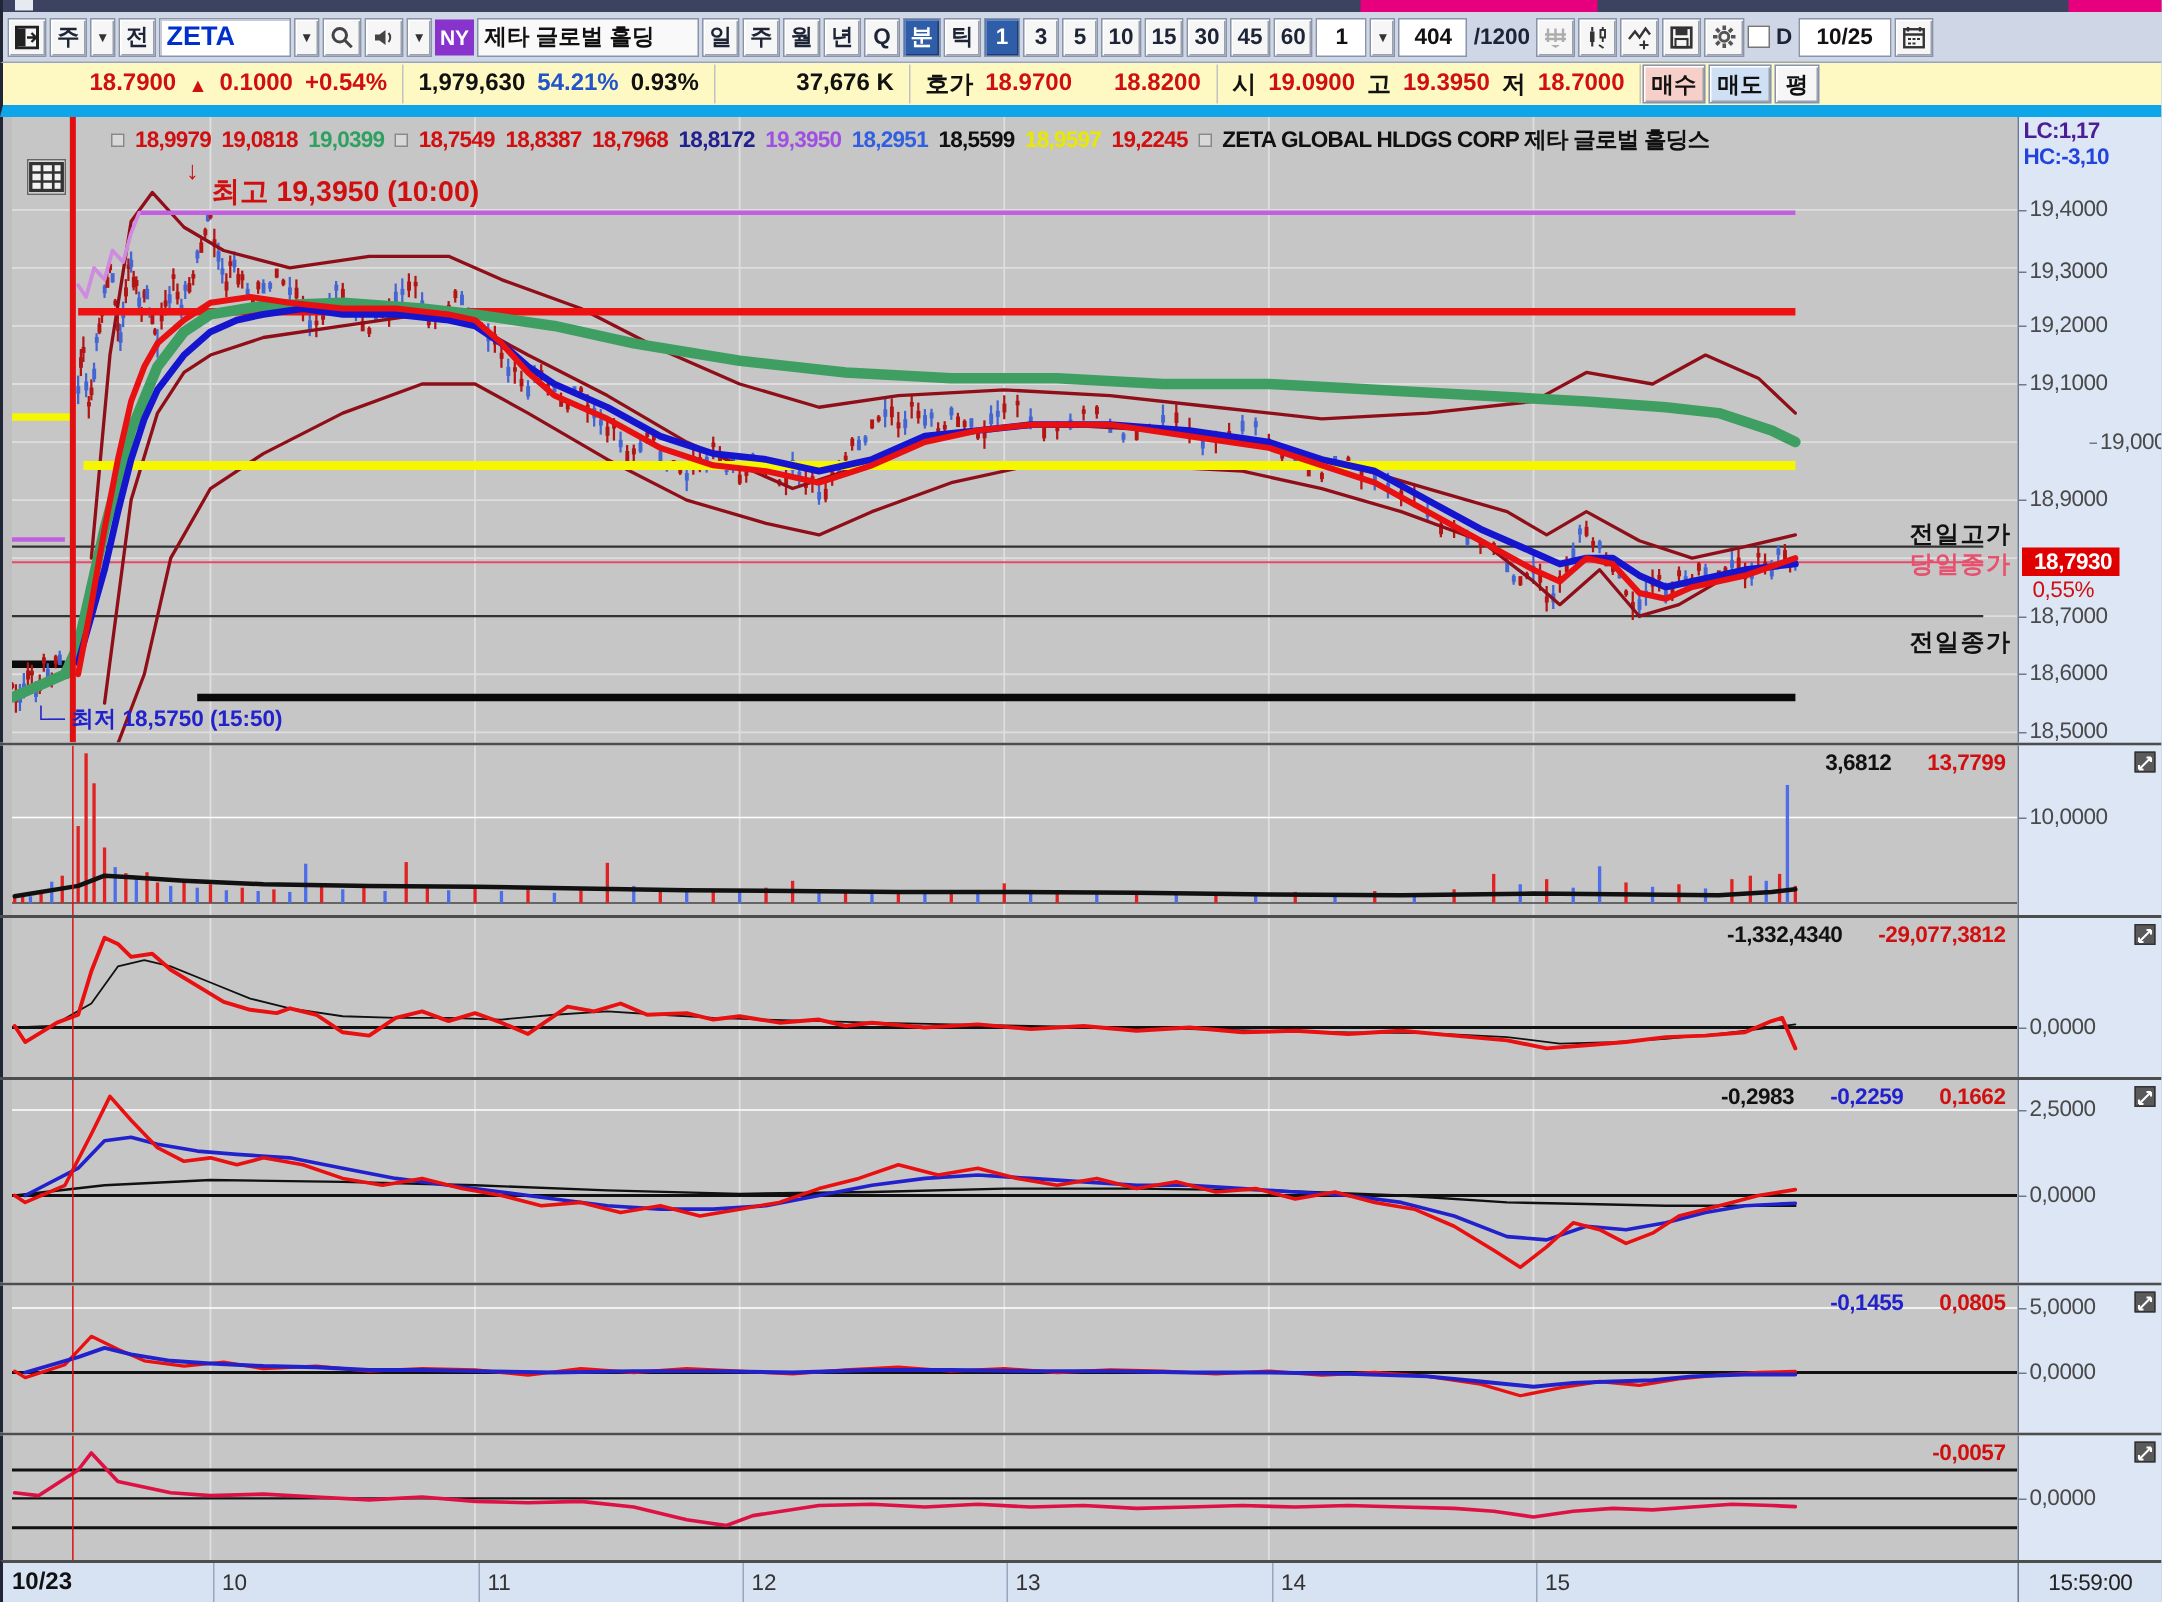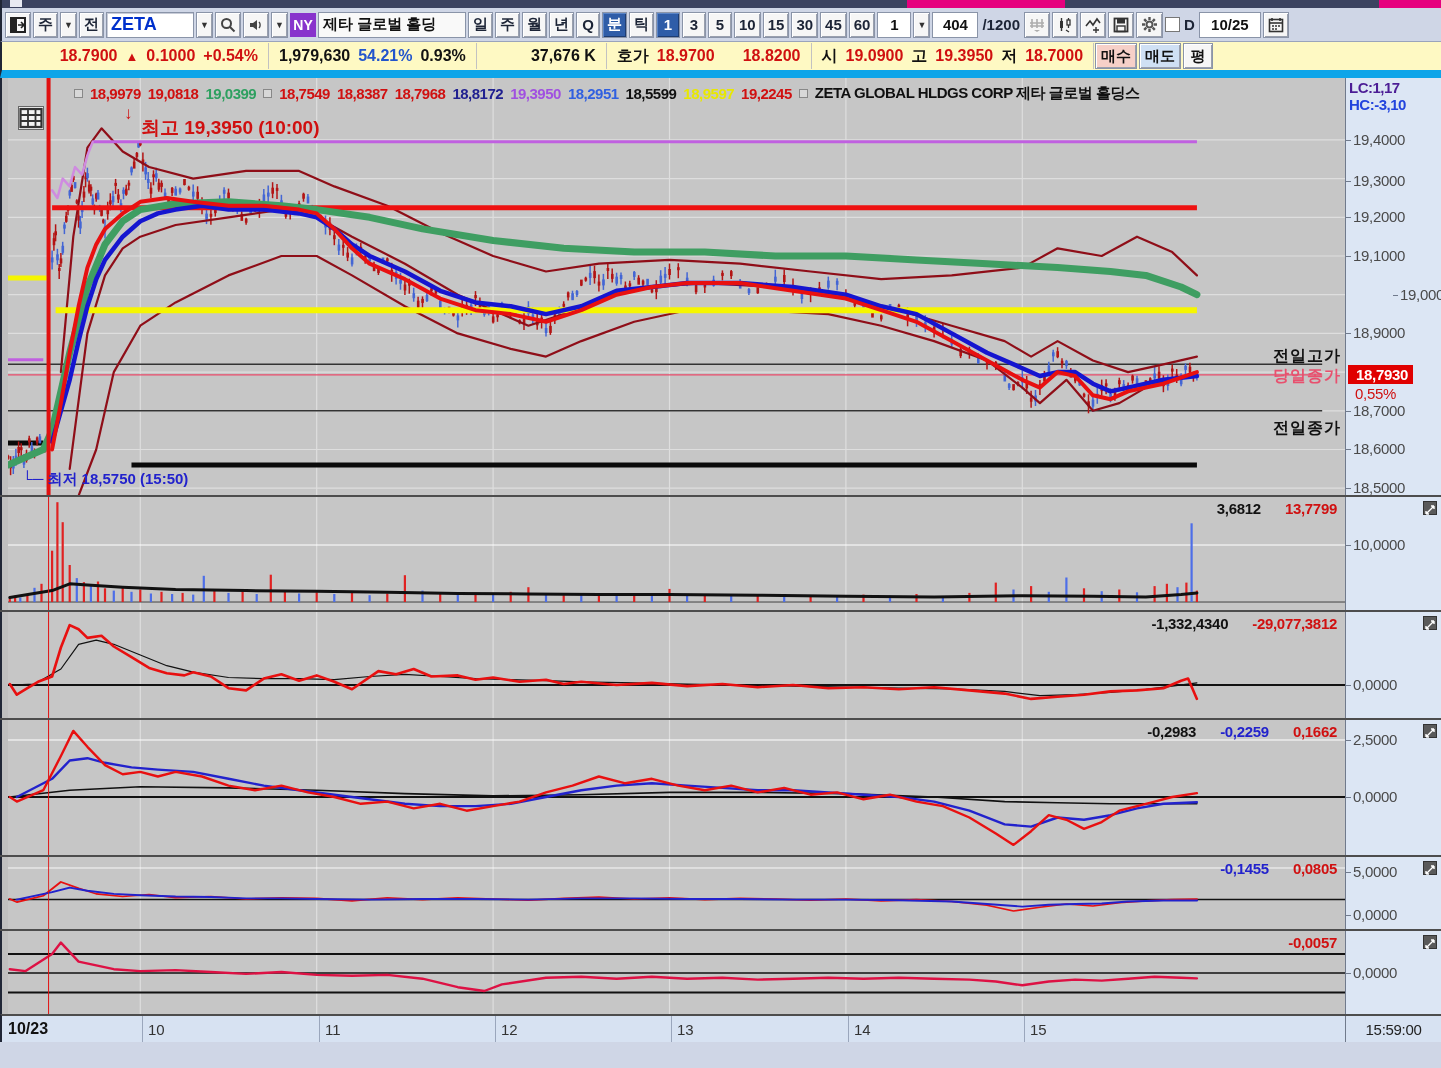--- a/index.html
+++ b/index.html
@@ -993,21 +993,21 @@
   <div class="gutter">
       <div class="tick" style="top: 10.9958px;">2,5000</div>
       <div class="tick" style="top: 67.9963px;">0,0000</div>
       <div class="expand"><svg width="12" height="12" viewBox="0 0 12 12">
           <path d="M2 10L10 2M2 10h3M2 10V7M10 2H7M10 2v3" stroke="#fff" stroke-width="1.4" fill="none"></path>
         </svg></div>
     </div>
 </div>
 <div class="sep"></div>
 
-<div class="crow" style="height:72px;">
+<div class="crow" style="height:98px;">
   <div class="lstrip"></div>
   <div class="plot">
       <svg preserveAspectRatio="none" viewBox="0 0 1337 98">
         <line x1="132.3" y1="0" x2="132.3" y2="98" stroke="#dedede" stroke-width="1.2"></line>
         <line x1="308.7" y1="0" x2="308.7" y2="98" stroke="#dedede" stroke-width="1.2"></line>
         <line x1="485.1" y1="0" x2="485.1" y2="98" stroke="#dedede" stroke-width="1.2"></line>
         <line x1="661.5" y1="0" x2="661.5" y2="98" stroke="#dedede" stroke-width="1.2"></line>
         <line x1="837.9" y1="0" x2="837.9" y2="98" stroke="#dedede" stroke-width="1.2"></line>
         <line x1="1014.3000000000001" y1="0" x2="1014.3000000000001" y2="98" stroke="#dedede" stroke-width="1.2"></line>
         <line x1="0" y1="14.971027216856893" x2="1337.1119999999999" y2="14.971027216856893" stroke="#ffffff" stroke-width="1"></line>

